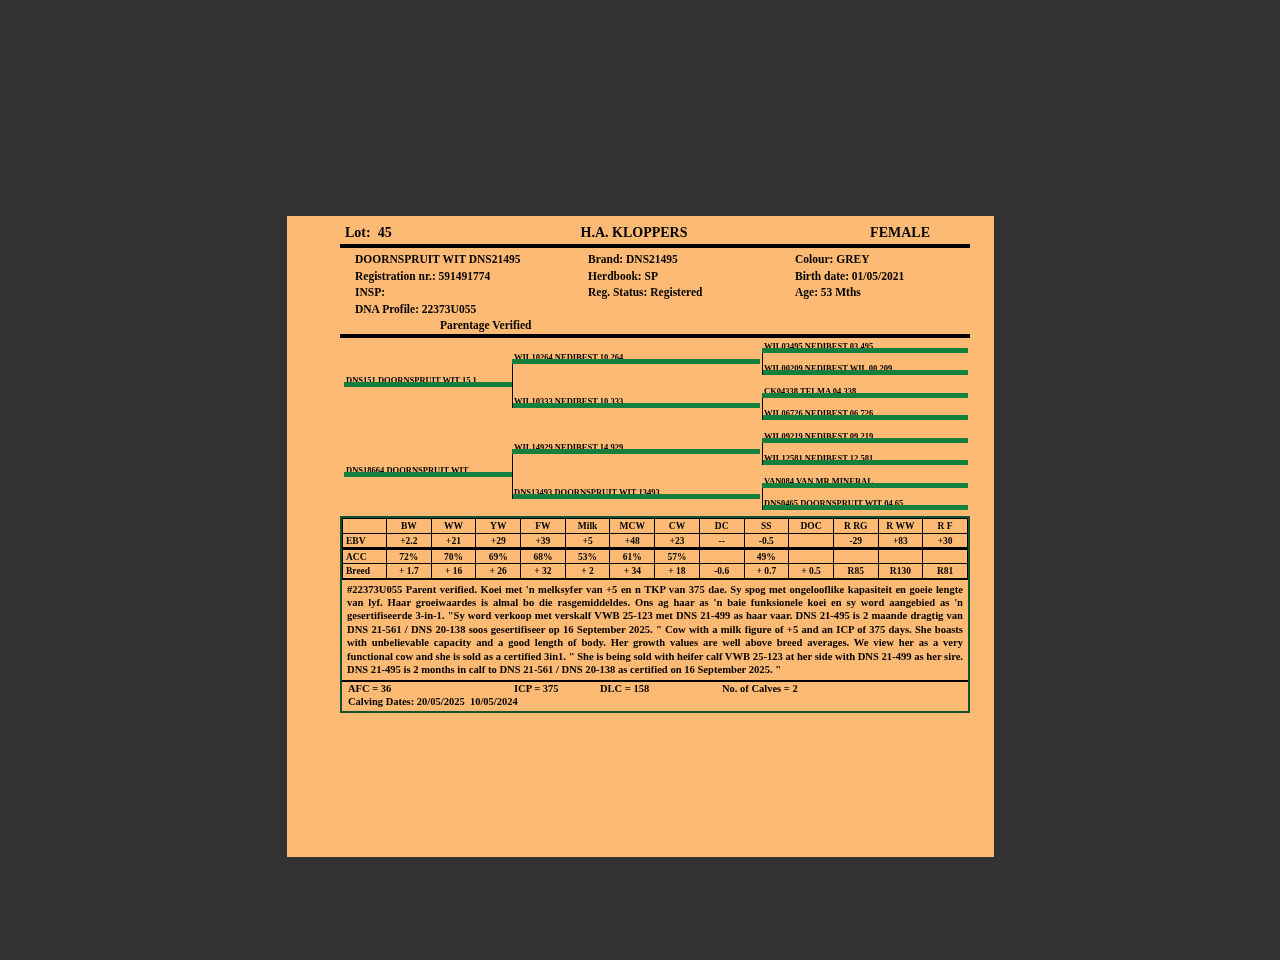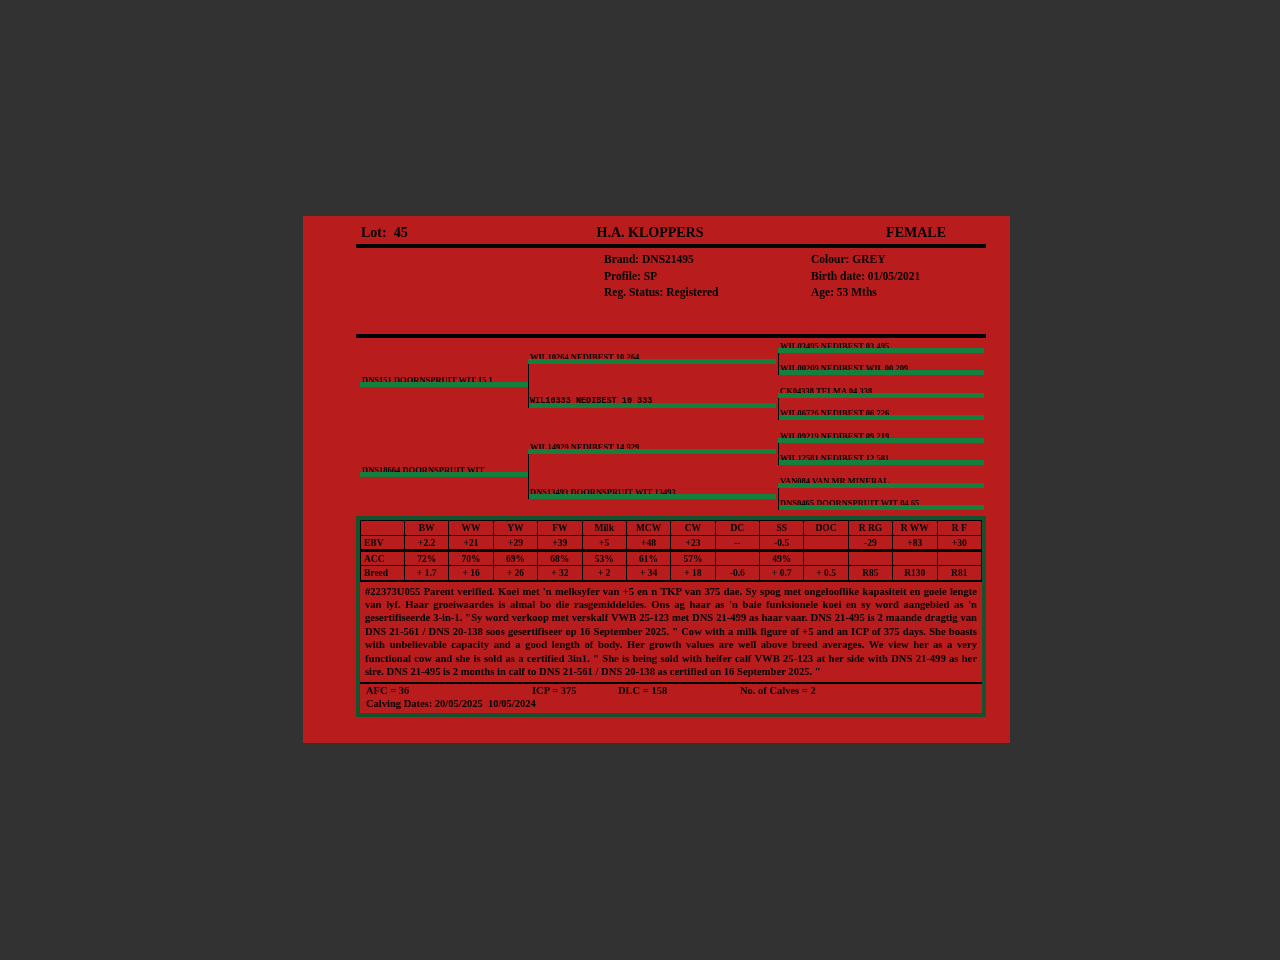--- a/index.html
+++ b/index.html
@@ -9,23 +9,22 @@
     font-family:"Liberation Serif","DejaVu Serif",serif;
     font-weight:bold;
     color:#000;
     position:relative;
     overflow:hidden;
   }
   .keep-sp { white-space:pre-wrap; }
 
   .page {
     position:absolute; left:287px; top:216px;
-    width:707px; height:527px;
-    background:#b91c1c;
-    margin-left:16px;
+    width:707px; height:641px;
+    background:#fdba74;
   }
   .content { margin-left:53px; width:630px; padding-top:6px; }
 
   
   .header-row { position:relative; height:22px; font-size:14px; }
   .hdr-lot { position:absolute; left:5px; top:3px; }
   .hdr-breeder { position:absolute; left:294px; top:3px; transform:translateX(-50%); }
   .hdr-sex { position:absolute; right:40px; top:3px; }
 
   .rule { height:4px; background:#000; }
@@ -45,21 +44,21 @@
     border-bottom:5px solid #15803d;
     font-size:8.5px; padding-left:2px;
     white-space:nowrap; overflow:hidden;
   }
   .g1 { left:4px;   width:168px; }
   .g2 { left:172px; width:248px; }
   .g3 { left:422px; width:206px; }
   .vline { position:absolute; width:1px; background:#000; }
 
   
-  .lower-box { border:4px solid #14532d; }
+  .lower-box { border:2px solid #14532d; }
 
   table.ebv { width:100%; border-collapse:collapse; table-layout:fixed; border-bottom:2px solid #000; }
   table.ebv th, table.ebv td {
     border:1px solid #000; font-size:9.5px; font-weight:bold;
     height:15px; text-align:center; overflow:hidden; white-space:nowrap;
   }
   table.ebv .rowlab { text-align:left; padding-left:3px; }
   table.ebv col.c0 { width:44px; }
   tr.thickb td { border-bottom:3px solid #000; }
 
@@ -84,40 +83,47 @@
 
     <div class="header-row">
       <span class="hdr-lot keep-sp">Lot:  45</span>
       <span class="hdr-breeder">H.A. KLOPPERS</span>
       <span class="hdr-sex">FEMALE</span>
     </div>
 
     <div class="rule"></div>
 
     <div class="info">
+      <div class="info-c1">
+        <div class="line">DOORNSPRUIT WIT DNS21495</div>
+        <div class="line">Registration nr.: 591491774</div>
+        <div class="line">INSP:</div>
+        <div class="line">DNA Profile: 22373U055</div>
+        <div class="line parentage">Parentage Verified</div>
+      </div>
       <div class="info-c2">
         <div class="line keep-sp">Brand:  DNS21495</div>
-        <div class="line">Profile: SP</div>
+        <div class="line">Herdbook: SP</div>
         <div class="line">Reg. Status: Registered</div>
       </div>
       <div class="info-c3">
         <div class="line keep-sp">Colour:  GREY</div>
         <div class="line keep-sp">Birth date:  01/05/2021</div>
         <div class="line">Age: 53 Mths</div>
       </div>
     </div>
 
     <div class="rule"></div>
 
     <div class="pedigree">
       <div class="ped g1" style="top:35px;">DNS151 DOORNSPRUIT WIT 15 1</div>
       <div class="ped g1" style="top:125px;">DNS18664 DOORNSPRUIT WIT</div>
 
       <div class="ped g2" style="top:12px;">WIL10264 NEDIBEST 10 264</div>
-      <div class="ped g2" style="top:56px;font-family:Liberation Mono, monospace;">WIL10333 NEDIBEST 10 333</div>
+      <div class="ped g2" style="top:56px;">WIL10333 NEDIBEST 10 333</div>
       <div class="ped g2" style="top:102px;">WIL14929 NEDIBEST 14 929</div>
       <div class="ped g2" style="top:147px;">DNS13493 DOORNSPRUIT WIT 13493</div>
 
       <div class="ped g3" style="top:1px;">WIL03495 NEDIBEST 03 495</div>
       <div class="ped g3" style="top:23px;">WIL00209 NEDIBEST WIL 00 209</div>
       <div class="ped g3" style="top:46px;">CK04338 TELMA 04 338</div>
       <div class="ped g3" style="top:68px;">WIL06726 NEDIBEST 06 726</div>
       <div class="ped g3" style="top:91px;">WIL09219 NEDIBEST 09 219</div>
       <div class="ped g3" style="top:113px;">WIL12581 NEDIBEST 12 581</div>
       <div class="ped g3" style="top:136px;">VAN084 VAN MR MINERAL</div>

